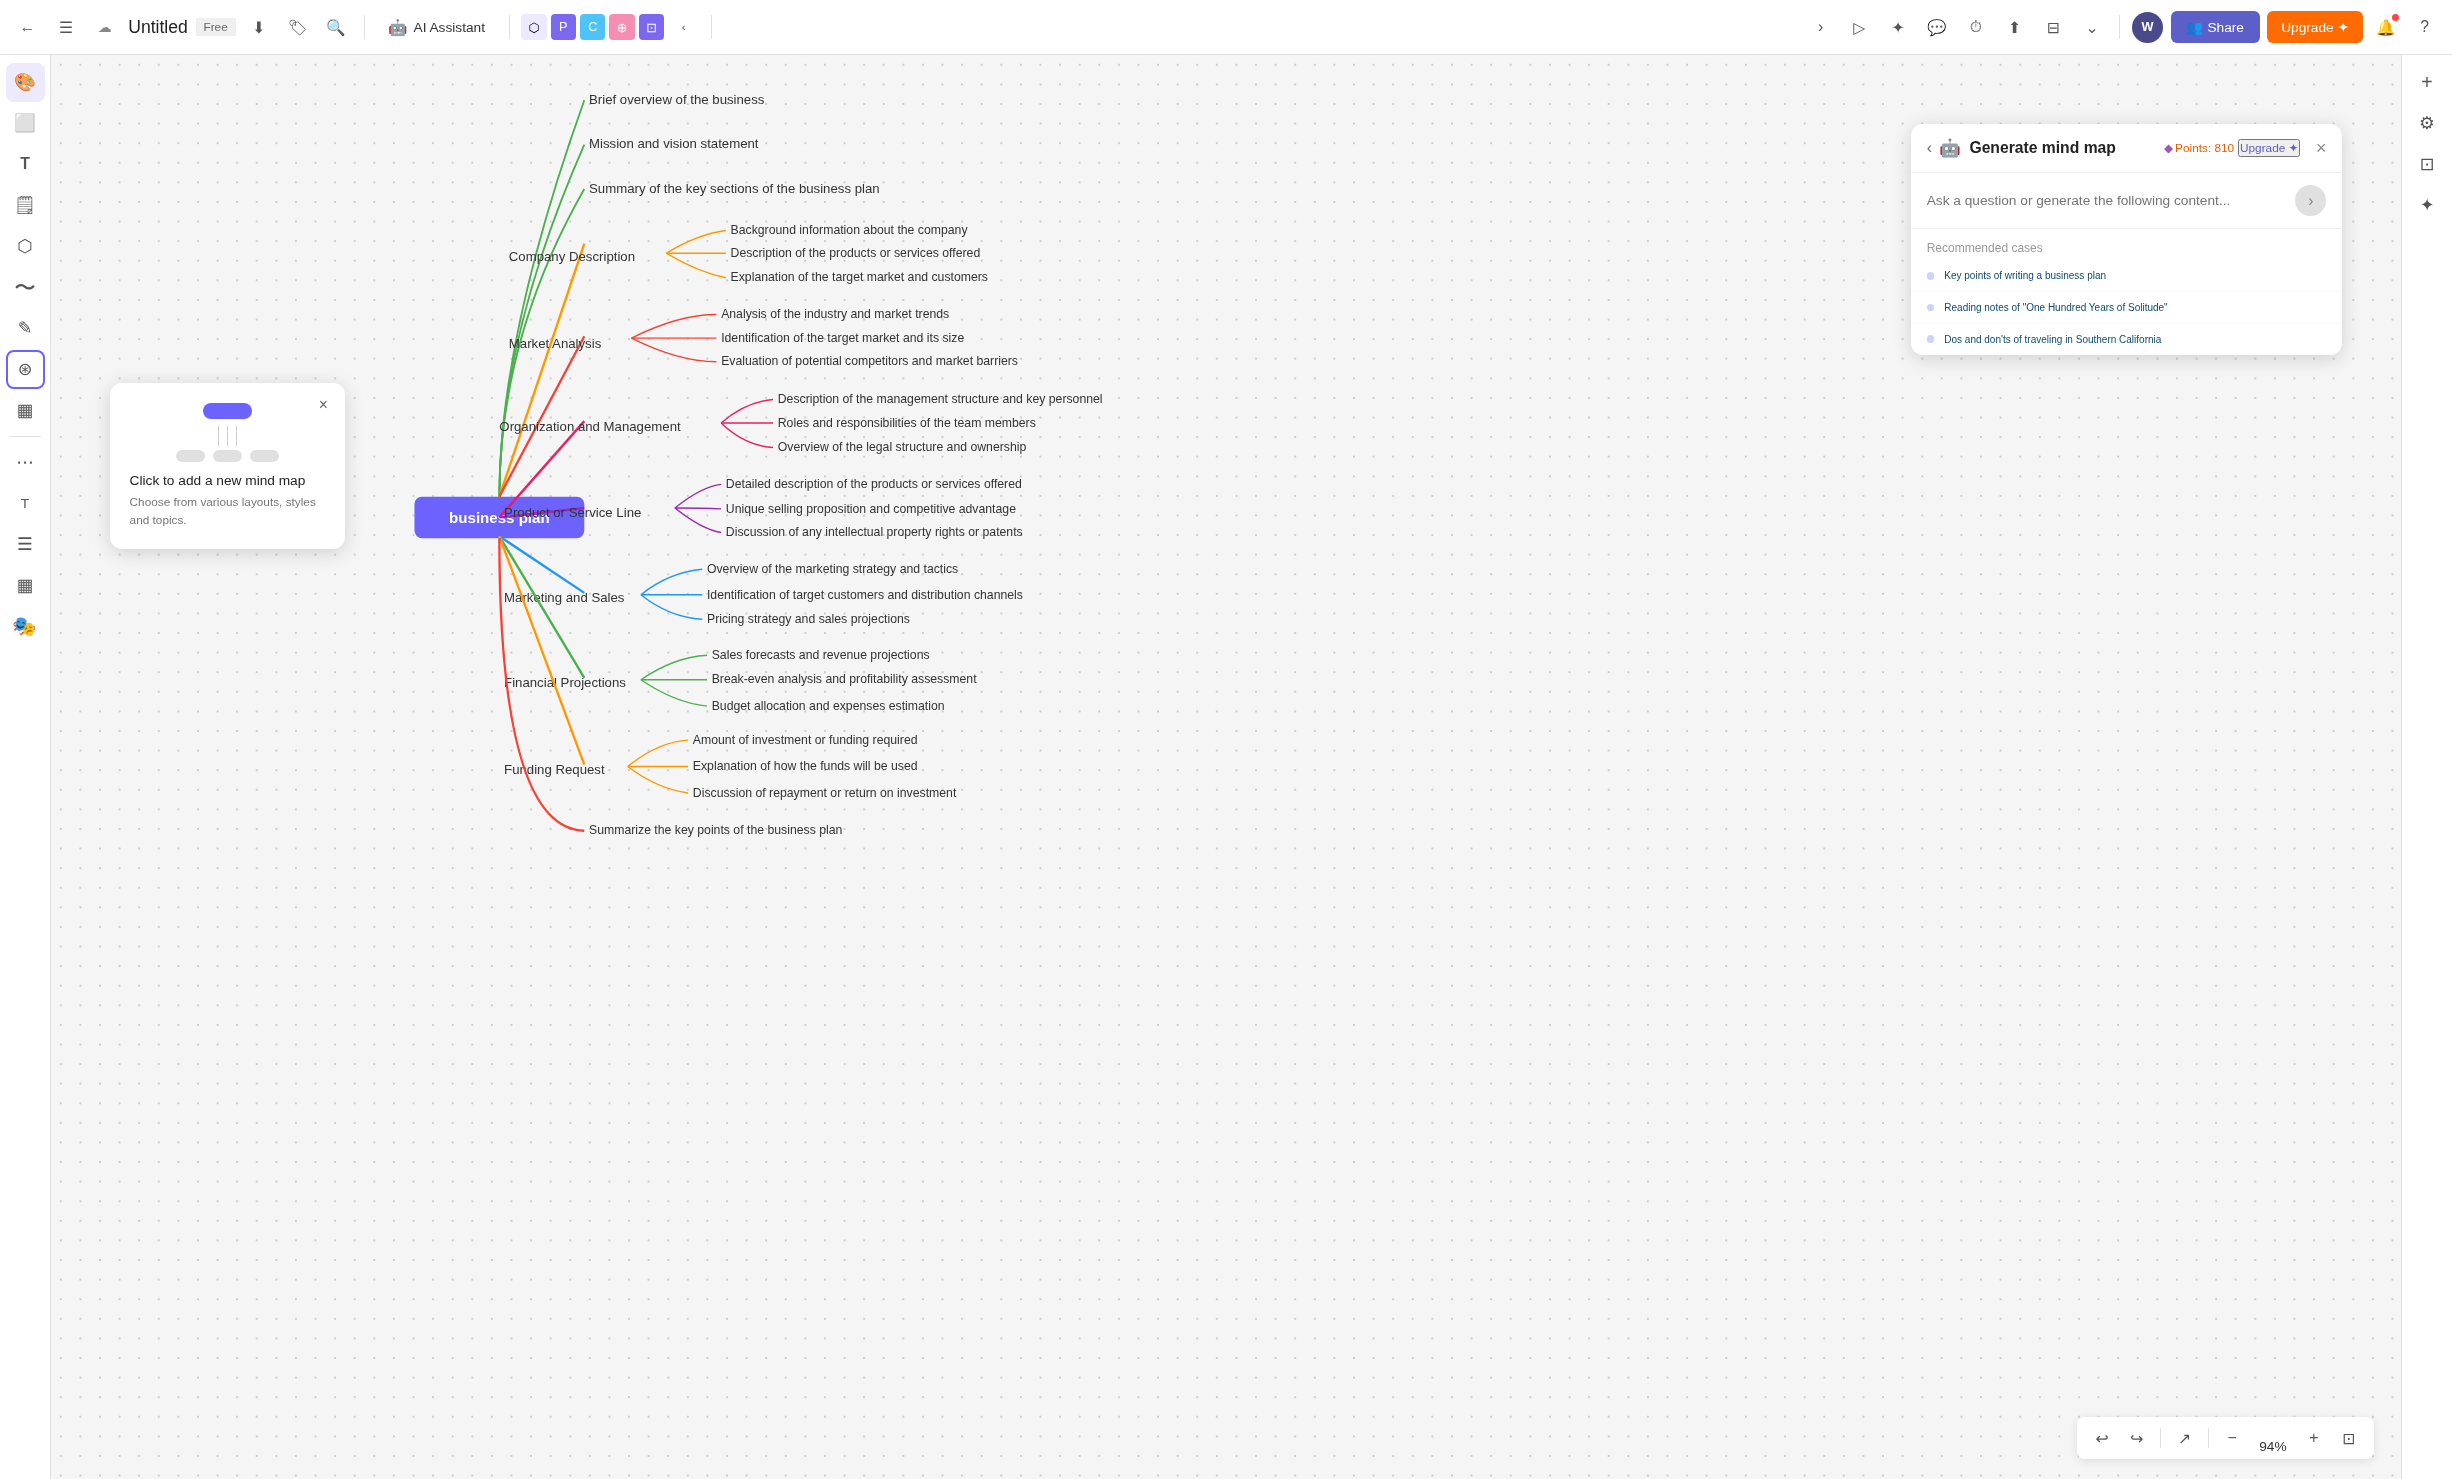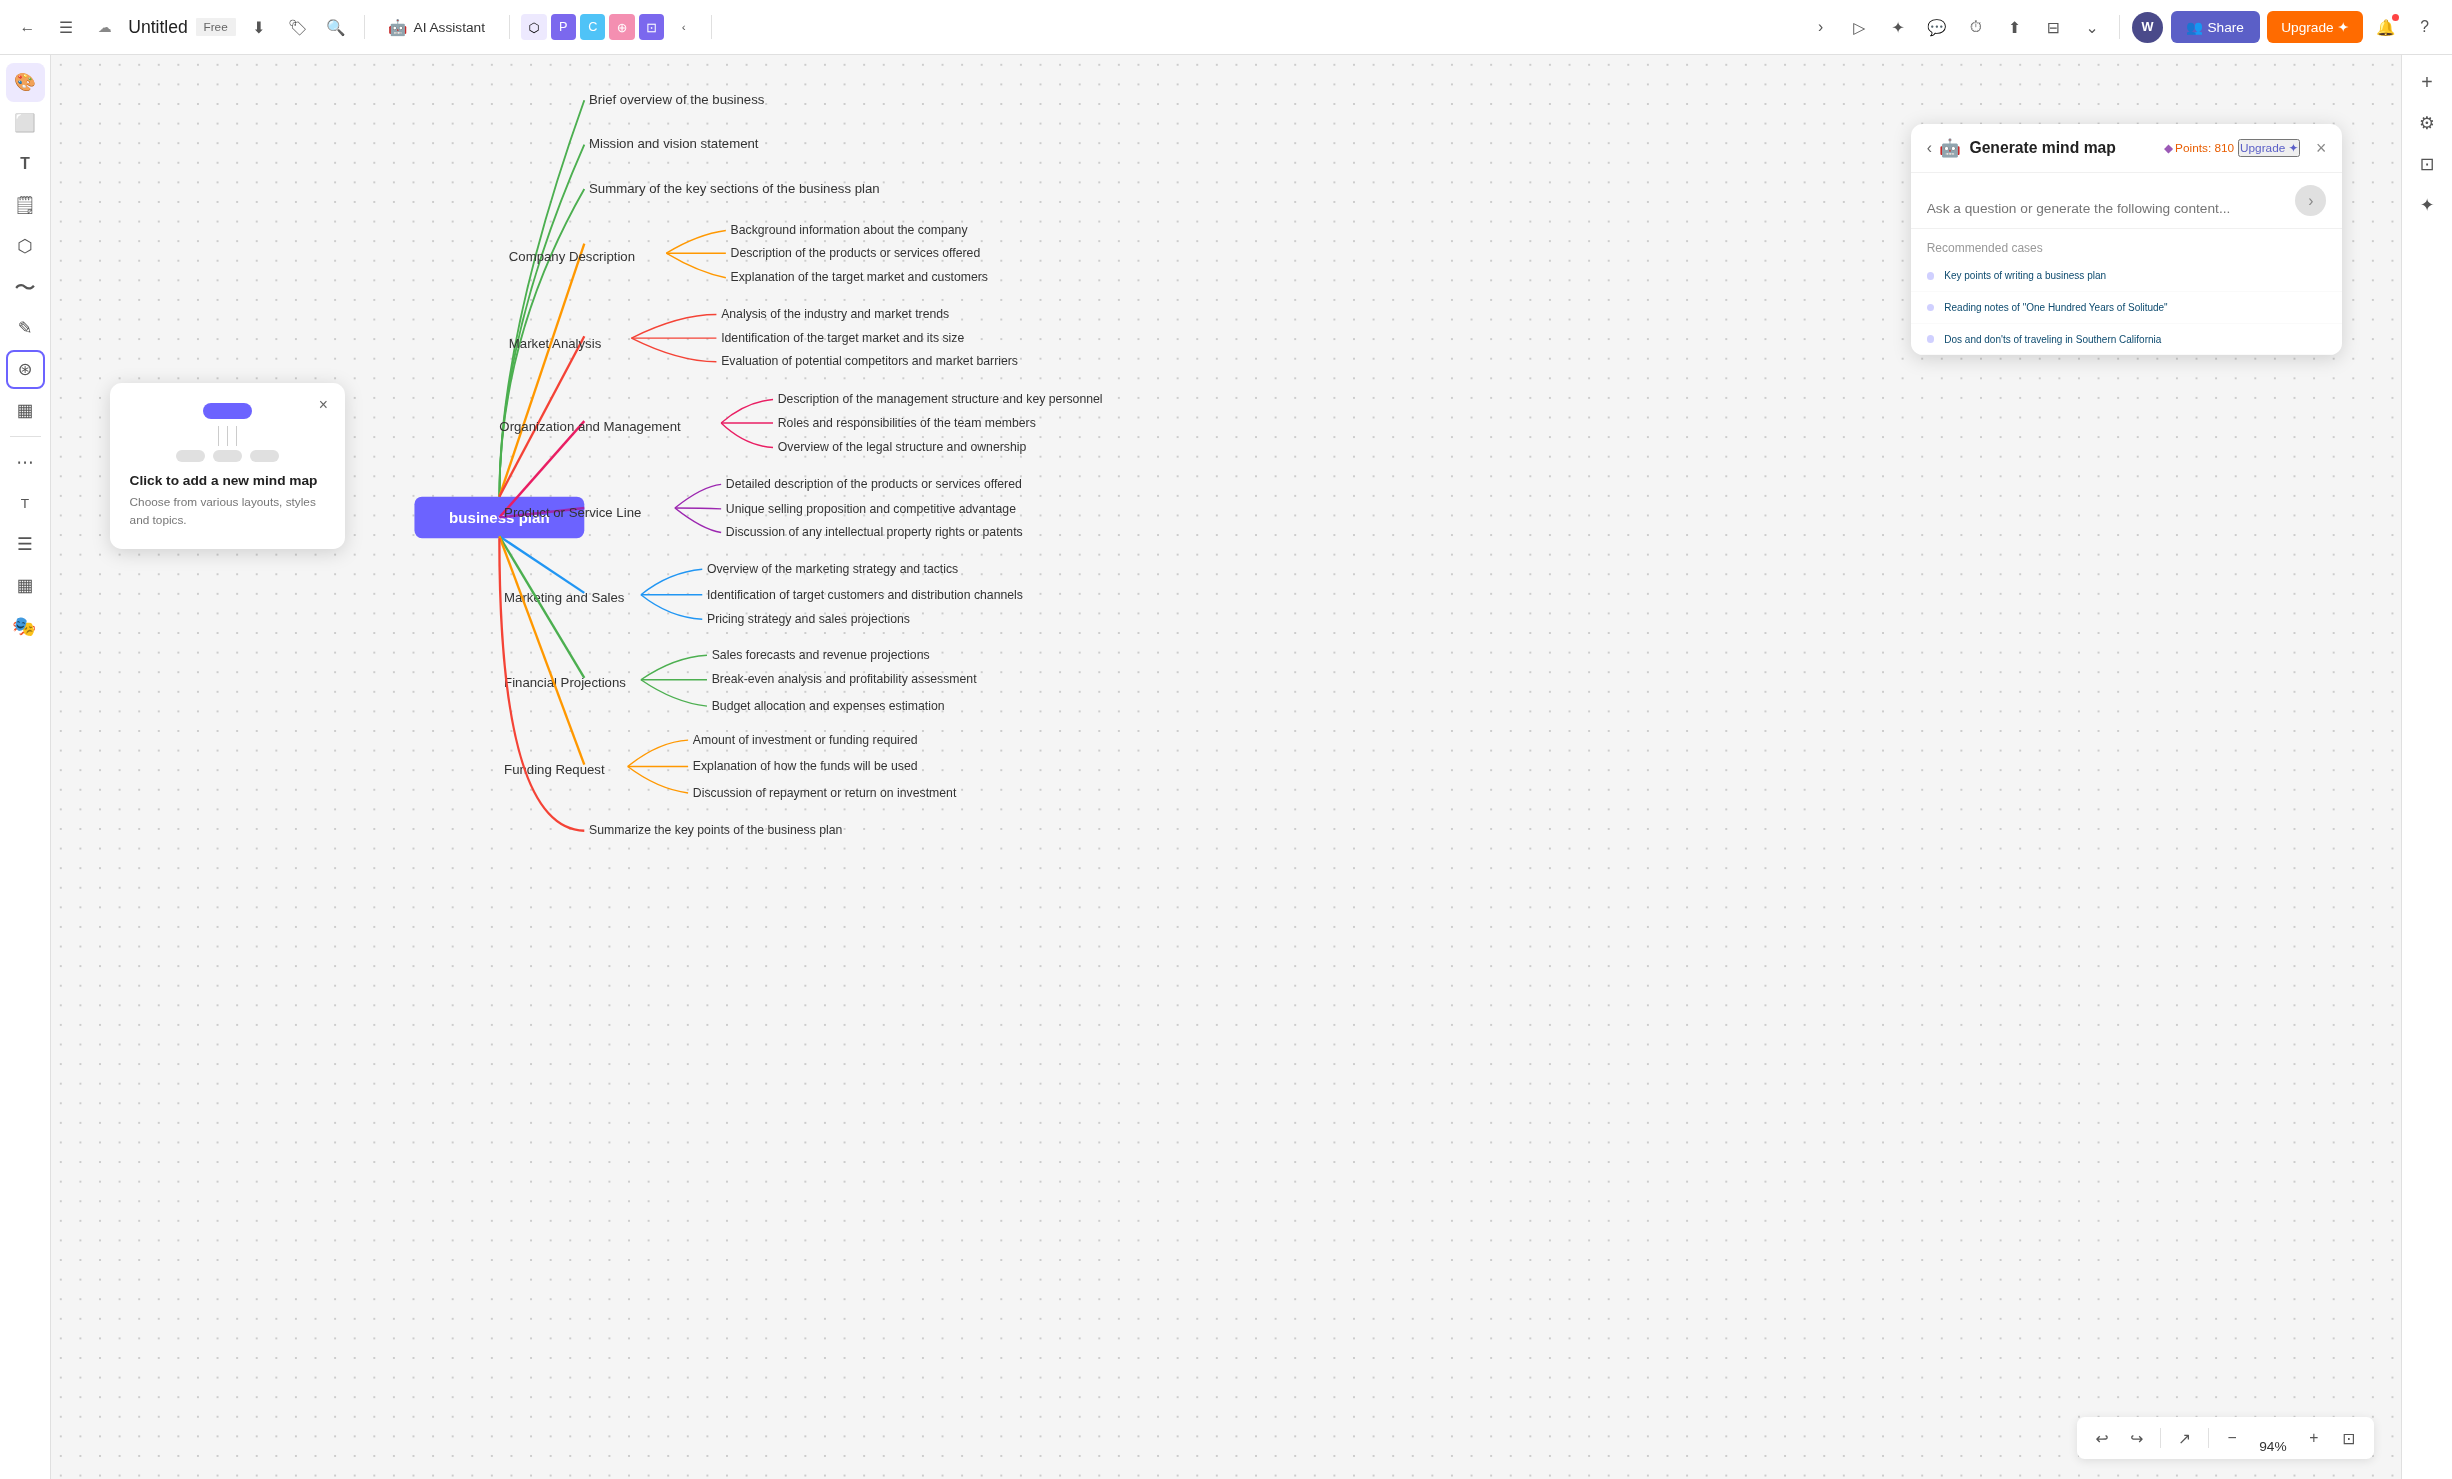--- a/index.html
+++ b/index.html
@@ -100,41 +100,41 @@
     }
     .preview-node-top {
       width: 49px; height: 17.6px; background: #6c63ff; border-radius: 8.8px;
     }
     .preview-nodes-row {
       display: flex; gap: 7.8px;
     }
     .preview-node-small {
       width: 29px; height: 11.8px; background: #e0e0e0; border-radius: 5.9px;
     }
-    .tooltip-title { font-size: 13.7px; font-weight: 700; color: #222; margin-bottom: 5.9px; }
+    .tooltip-title { font-size: 13.7px; font-weight: 400; color: #222; margin-bottom: 5.9px; }
     .tooltip-desc { font-size: 11.8px; color: #777; line-height: 1.5; }
 
     
     #ai-panel {
       position: absolute; top: 69px; right: 59px; width: 431px;
       background: white; border-radius: 11.8px; box-shadow: 0 3.9px 19.6px rgba(0,0,0,0.15);
       z-index: 50; overflow: hidden;
     }
     .ai-panel-header {
       display: flex; align-items: center; padding: 13.7px 15.7px;
       border-bottom: 1px solid #f0f0f0; gap: 7.8px;
     }
     .ai-back-btn { border: none; background: transparent; cursor: pointer; font-size: 15.7px; color: #666; }
     .ai-title { font-size: 15.7px; font-weight: 600; color: #222; flex: 1; }
     .ai-points { display: flex; align-items: center; gap: 3.9px; font-size: 11.8px; }
     .points-badge { color: #e85d00; font-weight: 500; display: flex; align-items: center; gap: 2px; }
     .ai-upgrade { color: #5b5fc7; font-size: 11.8px; cursor: pointer; margin-right: 7.8px; }
     .ai-close { border: none; background: transparent; cursor: pointer; font-size: 17.6px; color: #888; }
     .ai-input-area {
-      padding: 11.8px 15.7px; display: flex; align-items: flex-end; gap: 0;
+      padding: 11.8px 15.7px; display: flex; align-items: center; gap: 0;
       border-bottom: 1px solid #f0f0f0;
     }
     .ai-input {
       flex: 1; border: none; outline: none; font-size: 13.7px; color: #555;
       background: transparent;
     }
     .ai-send-btn {
       width: 31px; height: 31px; border-radius: 50%; background: #e0e0e0;
       border: none; cursor: pointer; display: flex; align-items: center; justify-content: center;
       font-size: 15.7px; color: #888;

